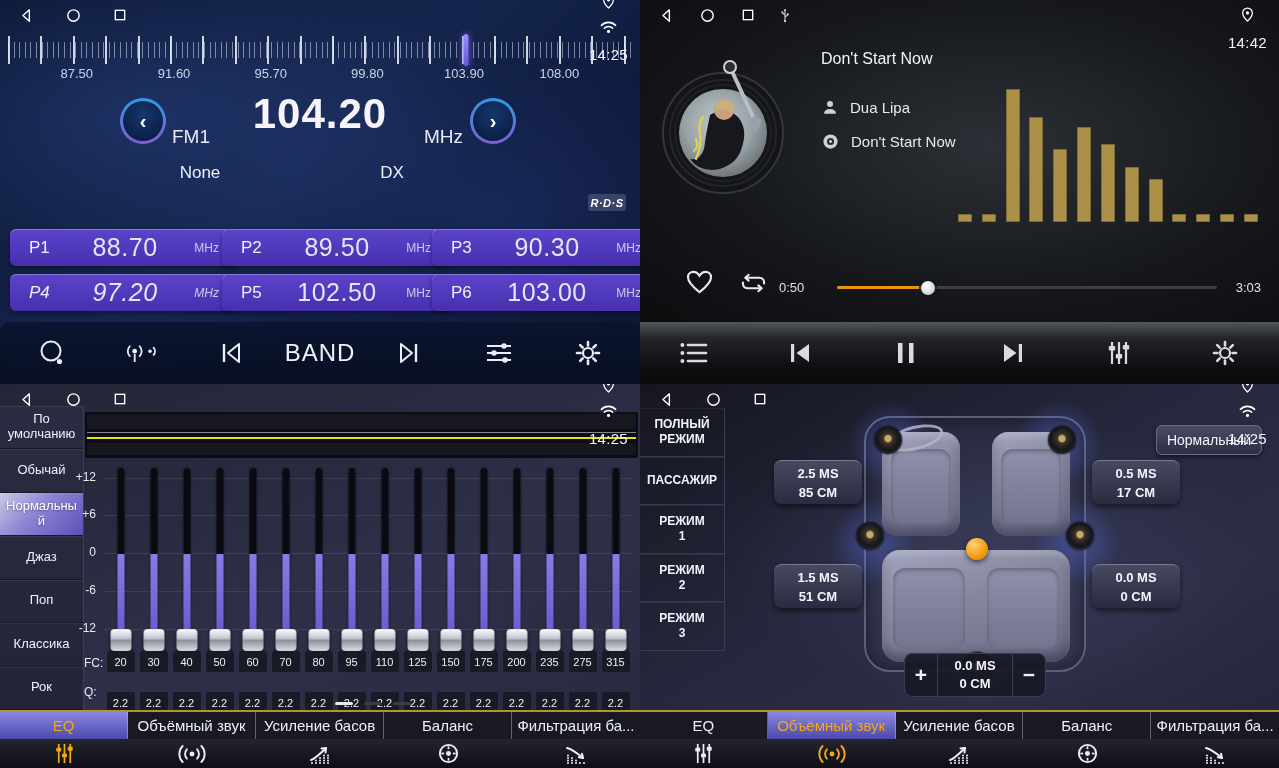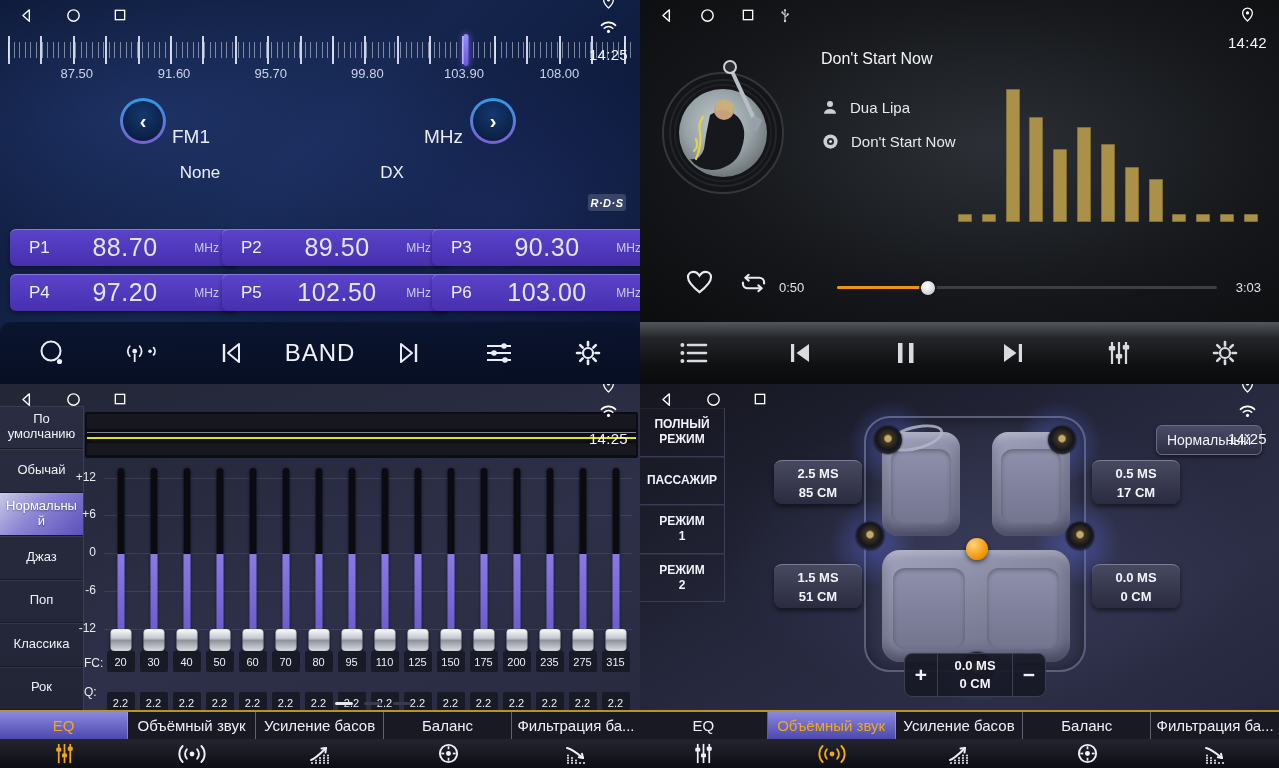--- a/index.html
+++ b/index.html
@@ -217,20 +217,21 @@
       <span class="scale-lab" style="left:42.3%">95.70</span>
       <span class="scale-lab" style="left:57.4%">99.80</span>
       <span class="scale-lab" style="left:72.5%">103.90</span>
       <span class="scale-lab" style="left:87.4%">108.00</span>
     </div>
 
     <div class="tune-btn" style="left:120px;top:98px;">
         <div class="inner">‹</div>
       </div>
     <div class="fm-band">FM1</div>
+    <div class="freq-big">104.20</div>
     <div class="mhz-lab">MHz</div>
     <div class="tune-btn" style="left:470px;top:98px;">
         <div class="inner">›</div>
       </div>
     <div class="ps-name">None</div>
     <div class="dx-lab">DX</div>
     <div class="rds-badge">R·D·S</div>
 
     <div class="preset" style="left:10px;top:229px;">
       <span class="pid">P1</span>
@@ -240,21 +241,21 @@
     <div class="preset" style="left:222px;top:229px;">
       <span class="pid">P2</span>
       <span class="pfreq">89.50</span>
       <span class="punit">MHz</span>
     </div>
     <div class="preset" style="left:432px;top:229px;">
       <span class="pid">P3</span>
       <span class="pfreq">90.30</span>
       <span class="punit">MHz</span>
     </div>
-    <div class="preset" style="left:10px;top:274px;">
+    <div class="preset" style="left:10px;top:274px;font-style:italic;">
       <span class="pid">P4</span>
       <span class="pfreq">97.20</span>
       <span class="punit">MHz</span>
     </div>
     <div class="preset" style="left:222px;top:274px;">
       <span class="pid">P5</span>
       <span class="pfreq">102.50</span>
       <span class="punit">MHz</span>
     </div>
     <div class="preset" style="left:432px;top:274px;">
@@ -956,20 +957,23 @@
         </div>
 
         <div class="mode-item">
           <span>РЕЖИМ 1</span>
         </div>
 
         <div class="mode-item">
           <span>РЕЖИМ 2</span>
         </div>
 
+        <div class="mode-item">
+          <span>РЕЖИМ 3</span>
+        </div>
 
     </div>
 
     <div class="sur-preset-btn">Нормальный</div>
 
     <div class="car-box">
       <div class="glow" style="left:-18px;top:-18px;"></div>
       <div class="glow" style="right:-18px;top:-18px;"></div>
       <div class="glow" style="left:-36px;top:82px;"></div>
       <div class="glow" style="right:-36px;top:82px;"></div>

